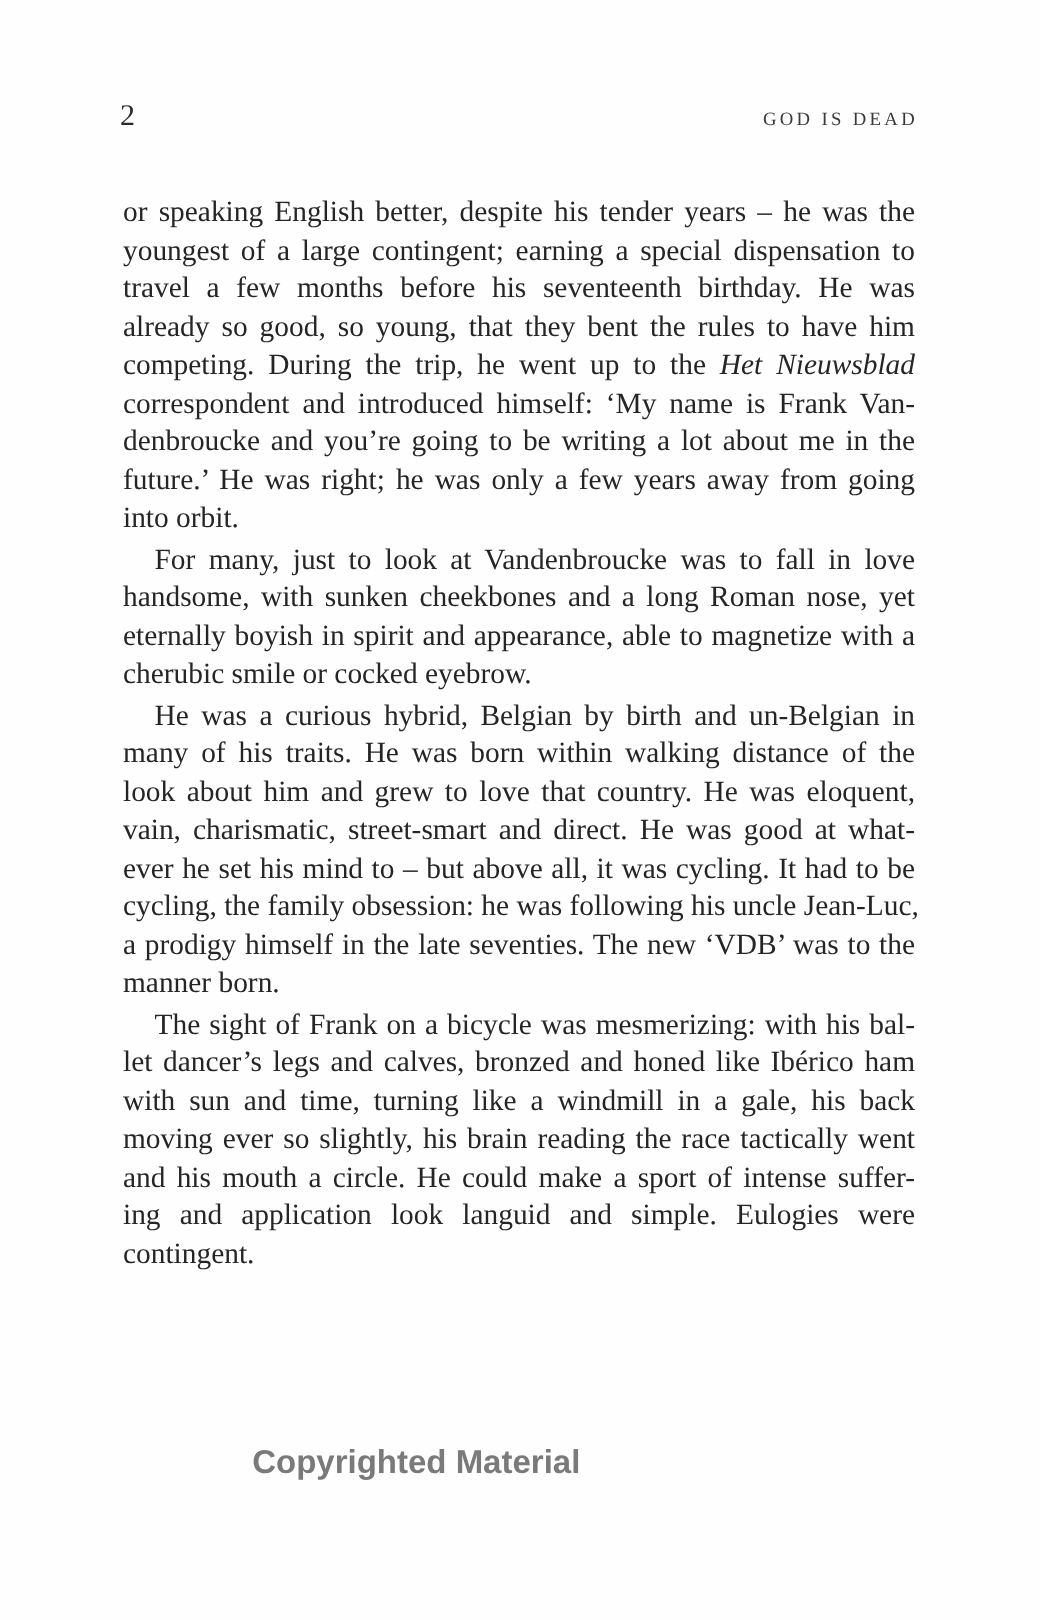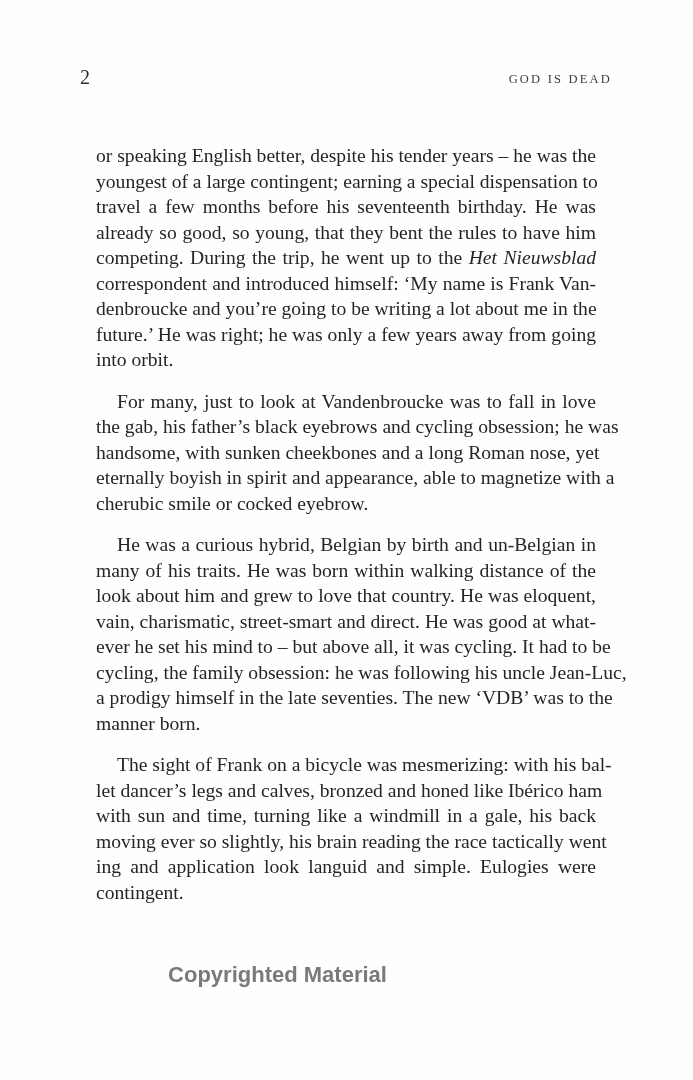--- a/index.html
+++ b/index.html
@@ -49,21 +49,21 @@
     left: 80px;
     top: 127px;
     width: 532px;
     font-size: 19.6px;
     line-height: 25.5px;
     text-align: justify;
     color: #252525;
     hyphens: manual;
   }
   .body-text p {
-    margin: 16px;
+    margin: 2px;
   }
   .body-text .line {
     display: block;
     text-align: justify;
     text-align-last: justify;
     white-space: nowrap;
     overflow: visible;
   }
   .body-text .line.last {
     text-align-last: left;
@@ -100,39 +100,39 @@
         <span class="line"><span>travel a few months before his seventeenth birthday. He was</span></span>
         <span class="line"><span>already so good, so young, that they bent the rules to have him</span></span>
         <span class="line"><span>competing. During the trip, he went up to the </span><em>Het Nieuwsblad</em></span>
         <span class="line"><span>correspondent and introduced himself: ‘My name is Frank Van-</span></span>
         <span class="line"><span>denbroucke and you’re going to be writing a lot about me in the</span></span>
         <span class="line"><span>future.’ He was right; he was only a few years away from going</span></span>
         <span class="line last"><span>into orbit.</span></span>
       </p>
       <p>
         <span class="line indent"><span>For many, just to look at Vandenbroucke was to fall in love</span></span>
-        <span class="line"><span>the gab, his father’s black eyebrows and cycling obsession; he was</span></span>
         <span class="line"><span>handsome, with sunken cheekbones and a long Roman nose, yet</span></span>
         <span class="line"><span>eternally boyish in spirit and appearance, able to magnetize with a</span></span>
         <span class="line last"><span>cherubic smile or cocked eyebrow.</span></span>
       </p>
       <p>
         <span class="line indent"><span>He was a curious hybrid, Belgian by birth and un-Belgian in</span></span>
         <span class="line"><span>many of his traits. He was born within walking distance of the</span></span>
         <span class="line"><span>look about him and grew to love that country. He was eloquent,</span></span>
         <span class="line"><span>vain, charismatic, street-smart and direct. He was good at what-</span></span>
         <span class="line"><span>ever he set his mind to – but above all, it was cycling. It had to be</span></span>
         <span class="line"><span>cycling, the family obsession: he was following his uncle Jean-Luc,</span></span>
         <span class="line"><span>a prodigy himself in the late seventies. The new ‘VDB’ was to the</span></span>
         <span class="line last"><span>manner born.</span></span>
       </p>
       <p>
         <span class="line indent"><span>The sight of Frank on a bicycle was mesmerizing: with his bal-</span></span>
         <span class="line"><span>let dancer’s legs and calves, bronzed and honed like Ibérico ham</span></span>
         <span class="line"><span>with sun and time, turning like a windmill in a gale, his back</span></span>
         <span class="line"><span>moving ever so slightly, his brain reading the race tactically went</span></span>
+        <span class="line"><span>and his mouth a circle. He could make a sport of intense suffer-</span></span>
         <span class="line"><span>ing and application look languid and simple. Eulogies were</span></span>
         <span class="line last"><span>contingent.</span></span>
       </p>
     </div>
 
   <div class="watermark">Copyrighted Material</div>
 </div>
 
 </body></html>

